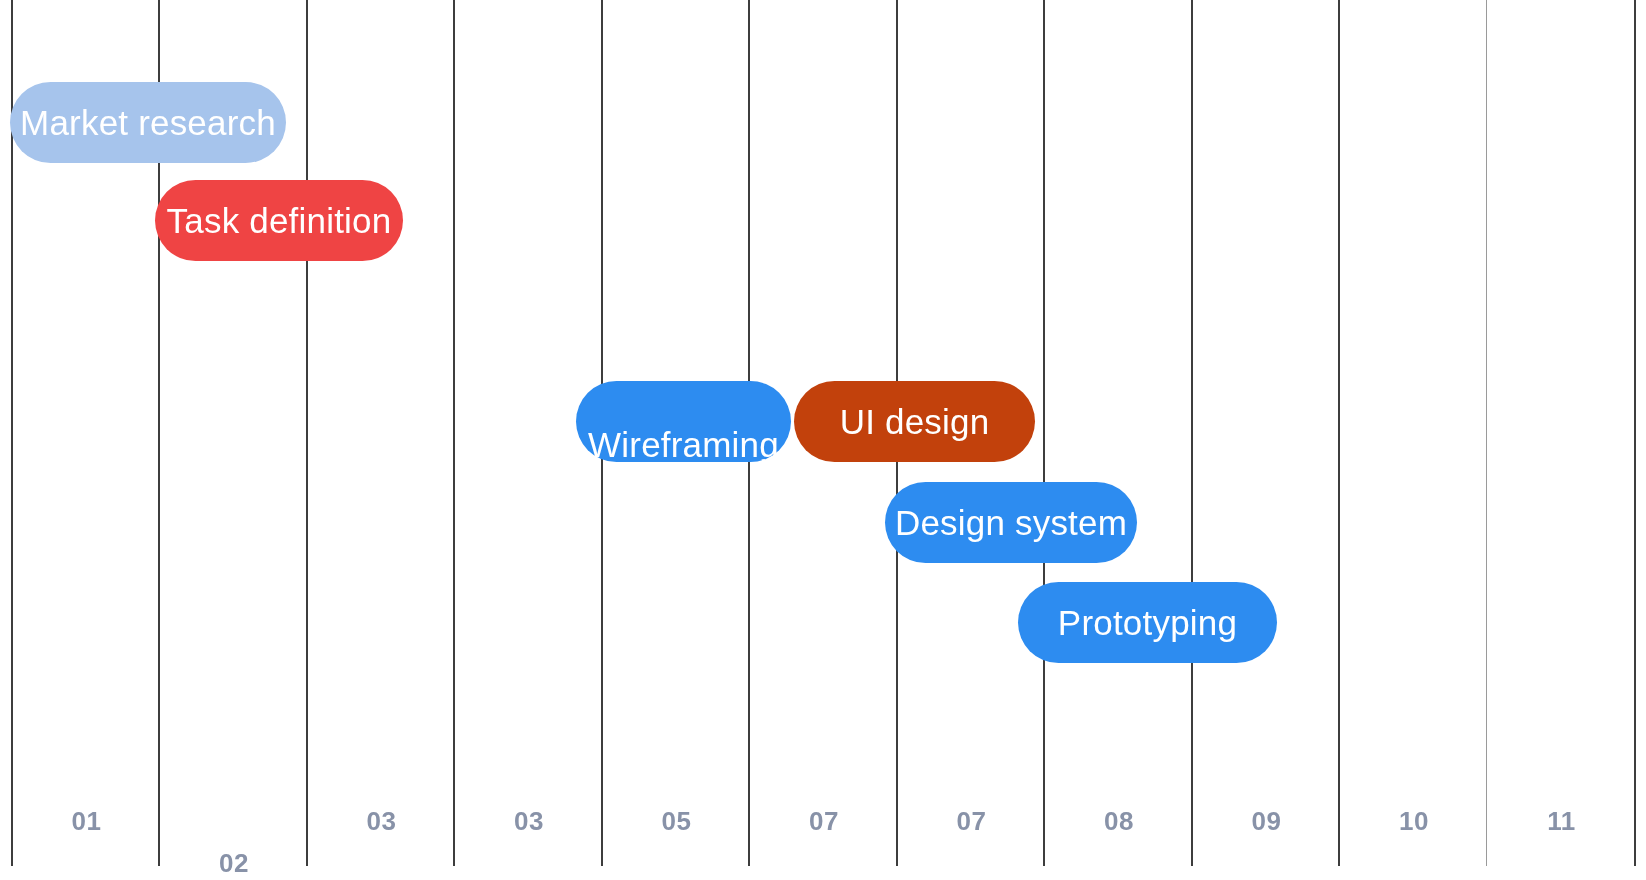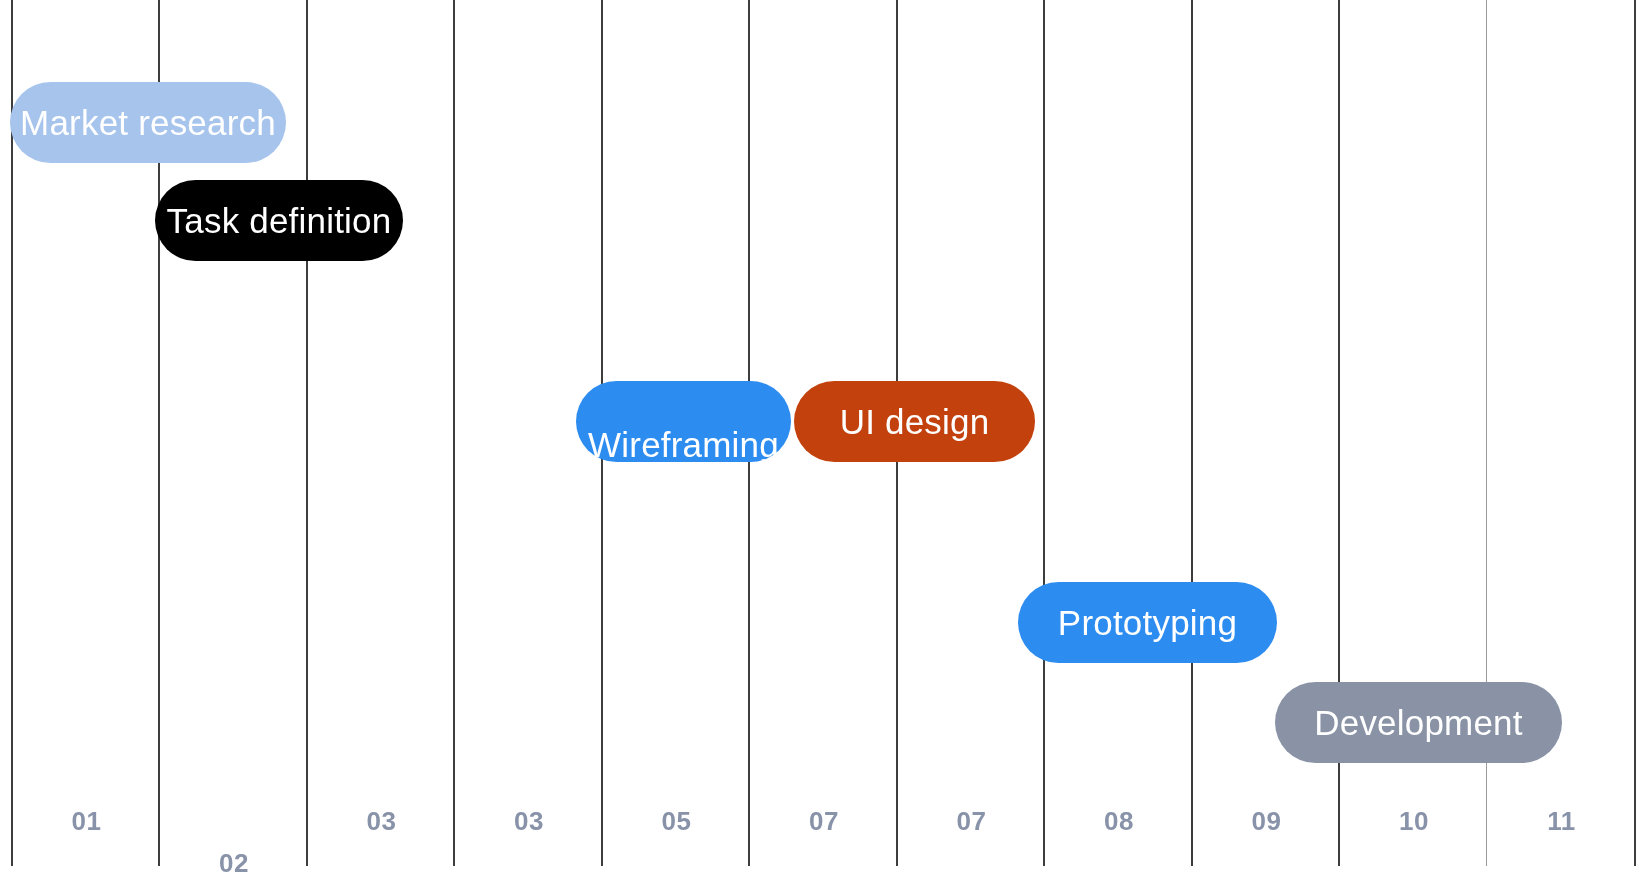--- a/index.html
+++ b/index.html
@@ -108,34 +108,34 @@
       <div class="gridline" style="left: 1191px; height: 866px;"></div>
       <div class="gridline" style="left: 1338px; height: 866px;"></div>
       <div class="gridline light" style="left: 1486px; height: 866px;"></div>
       <div class="gridline" style="left: 1634px; height: 866px;"></div>
     </div>
 
   <div id="bars-layer">
       <div class="gantt-bar" style="left: 10px; top: 82px; width: 276px; height: 81px; background: rgb(166, 196, 236);">
         <span class="bar-label">Market research</span>
       </div>
-      <div class="gantt-bar" style="left: 155px; top: 180px; width: 248px; height: 81px; background: #000000;">
+      <div class="gantt-bar" style="left: 155px; top: 180px; width: 248px; height: 81px; background: #ef4444;">
         <span class="bar-label">Task definition</span>
       </div>
       <div class="gantt-bar" style="left: 576px; top: 381px; width: 215px; height: 81px; background: rgb(45, 140, 240); align-items: flex-end;">
         <span class="bar-label">Wireframing</span>
       </div>
       <div class="gantt-bar" style="left: 794px; top: 381px; width: 241px; height: 81px; background: #c2410c;">
         <span class="bar-label">UI design</span>
       </div>
+      <div class="gantt-bar" style="left: 885px; top: 482px; width: 252px; height: 81px; background: rgb(45, 140, 240);">
+        <span class="bar-label">Design system</span>
+      </div>
       <div class="gantt-bar" style="left: 1018px; top: 582px; width: 259px; height: 81px; background: rgb(45, 140, 240);">
         <span class="bar-label">Prototyping</span>
-      </div>
-      <div class="gantt-bar" style="left: 1275px; top: 682px; width: 287px; height: 81px; background: rgb(138, 147, 166);">
-        <span class="bar-label">Development</span>
       </div>
     </div>
 
   <div id="axis-layer">
       <div class="axis-tick-label" style="left: 24.5px; top: 808px; width: 120px;">01</div>
       <div class="axis-tick-label" style="left: 172px; top: 808px; width: 120px; margin-top: 42px;">02</div>
       <div class="axis-tick-label" style="left: 319.5px; top: 808px; width: 120px;">03</div>
       <div class="axis-tick-label" style="left: 467px; top: 808px; width: 120px;">03</div>
       <div class="axis-tick-label" style="left: 614.5px; top: 808px; width: 120px;">05</div>
       <div class="axis-tick-label" style="left: 762px; top: 808px; width: 120px;">07</div>

